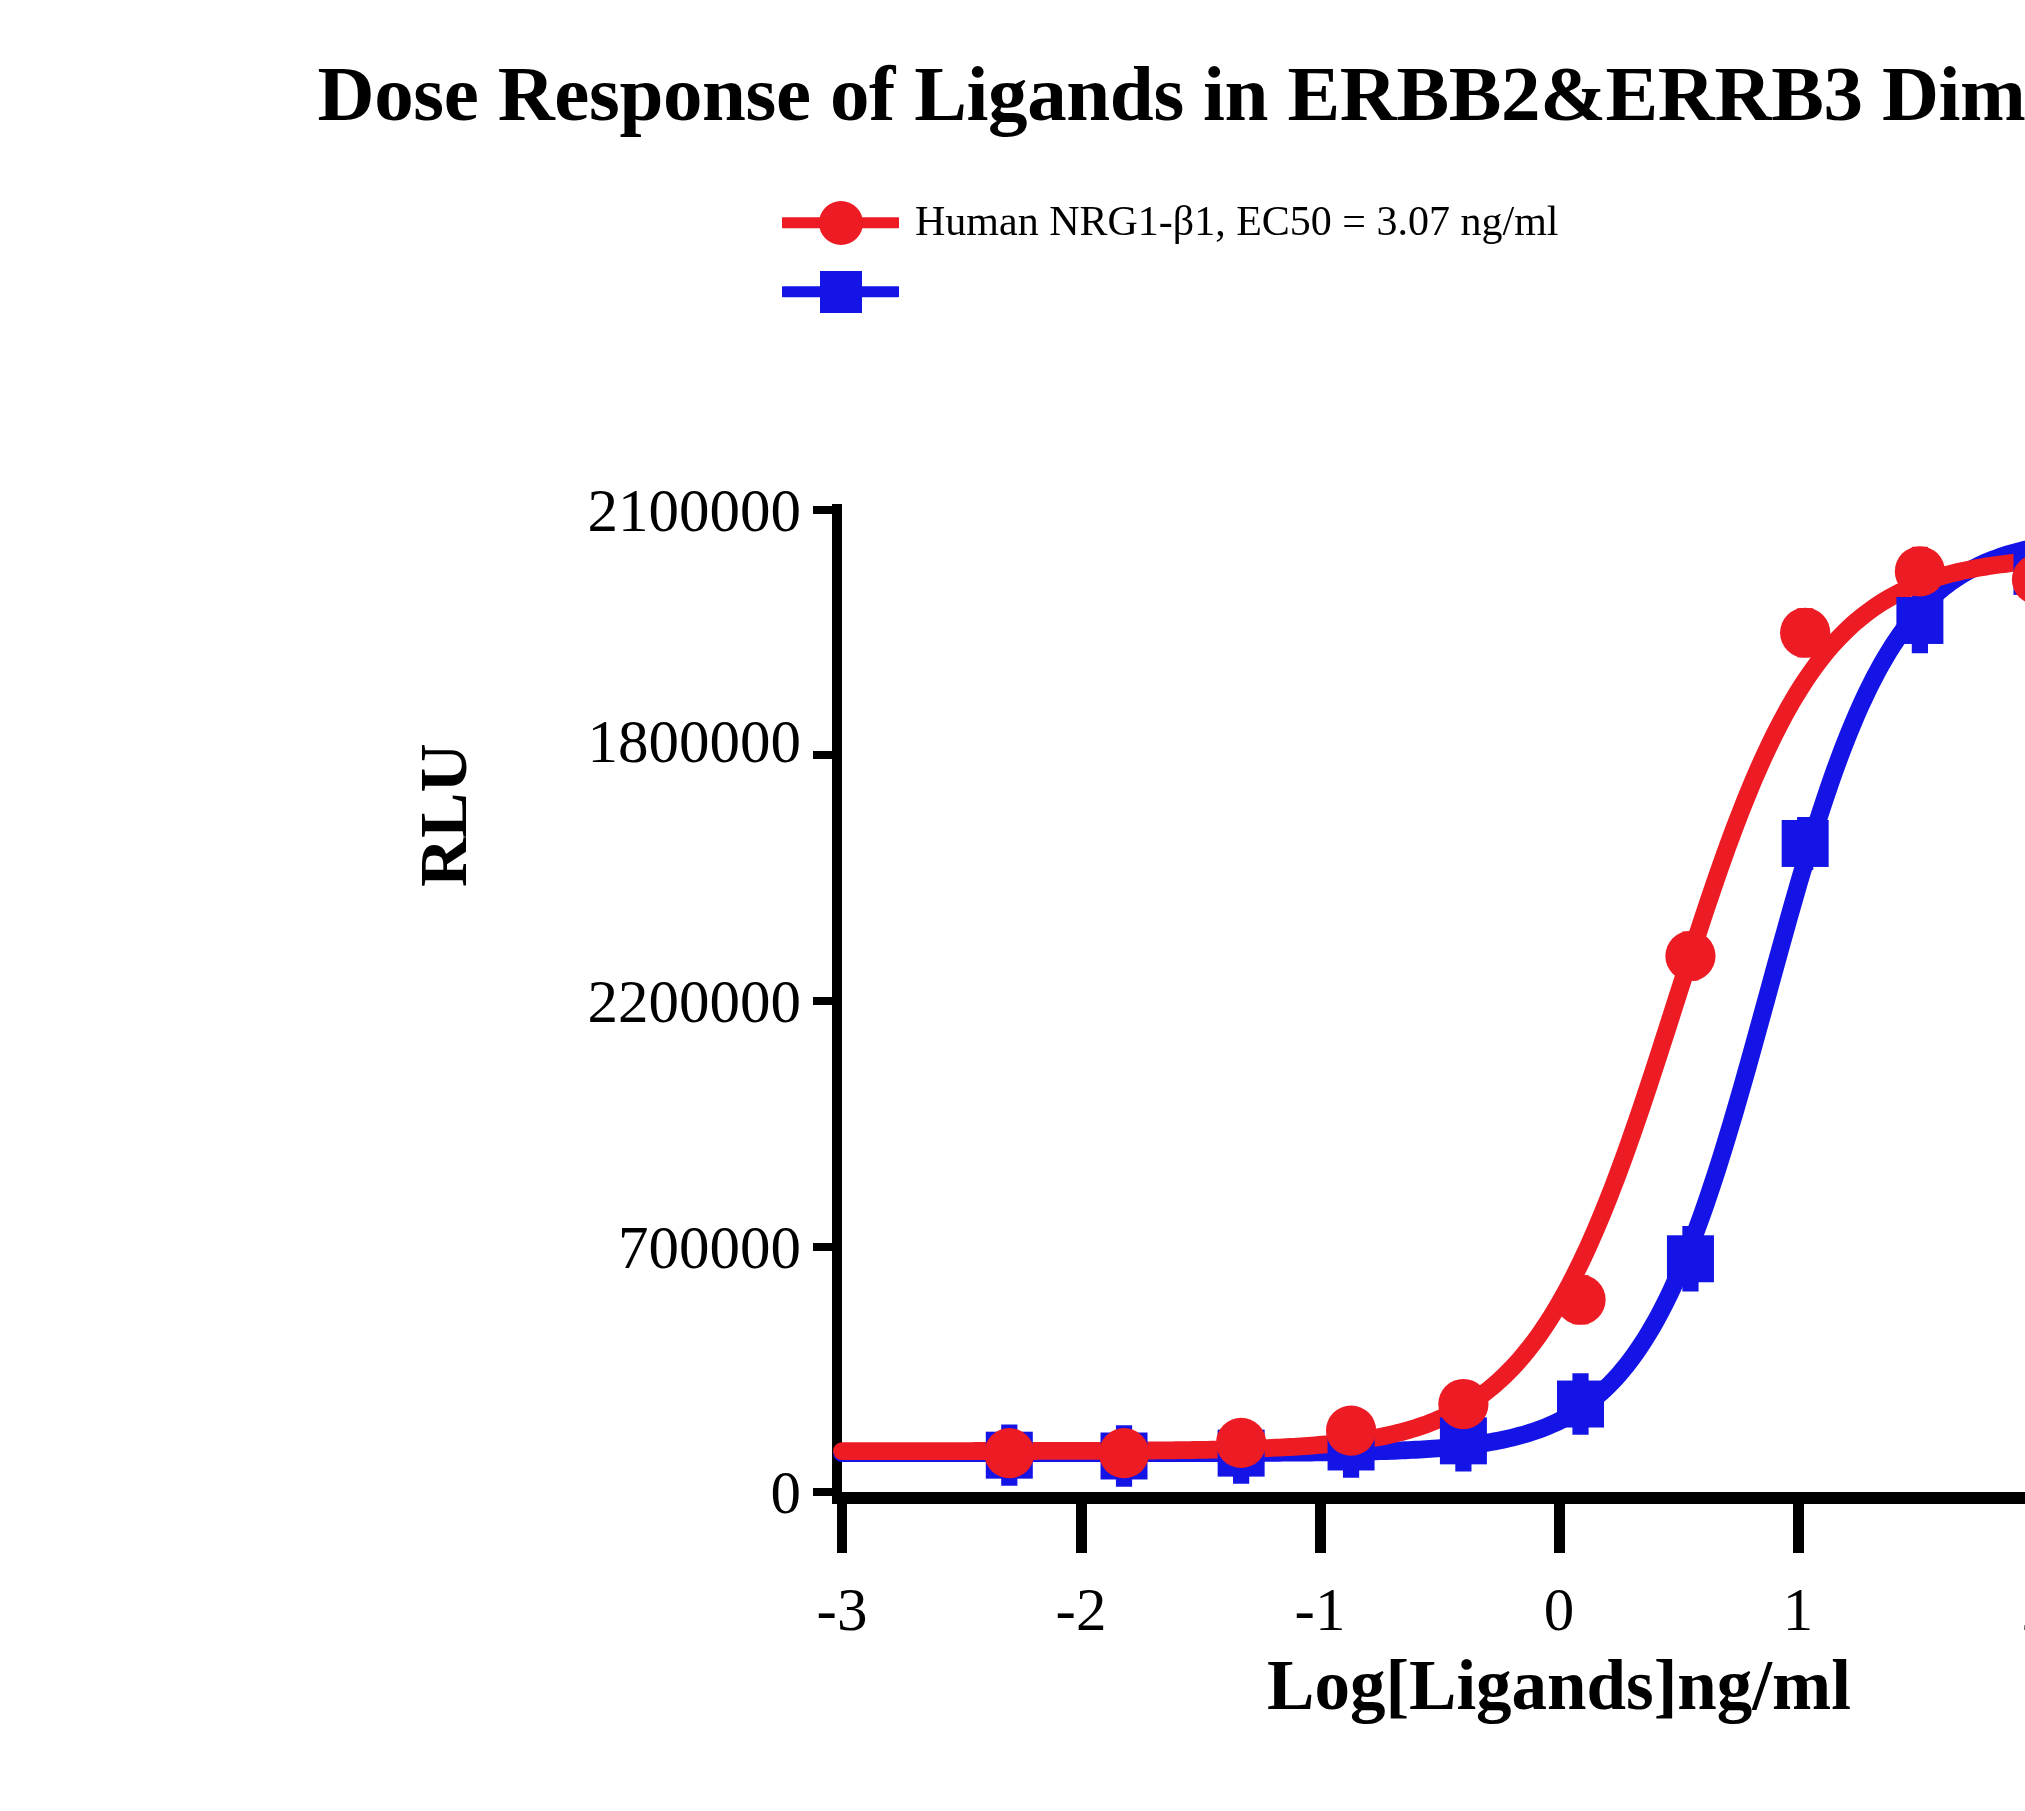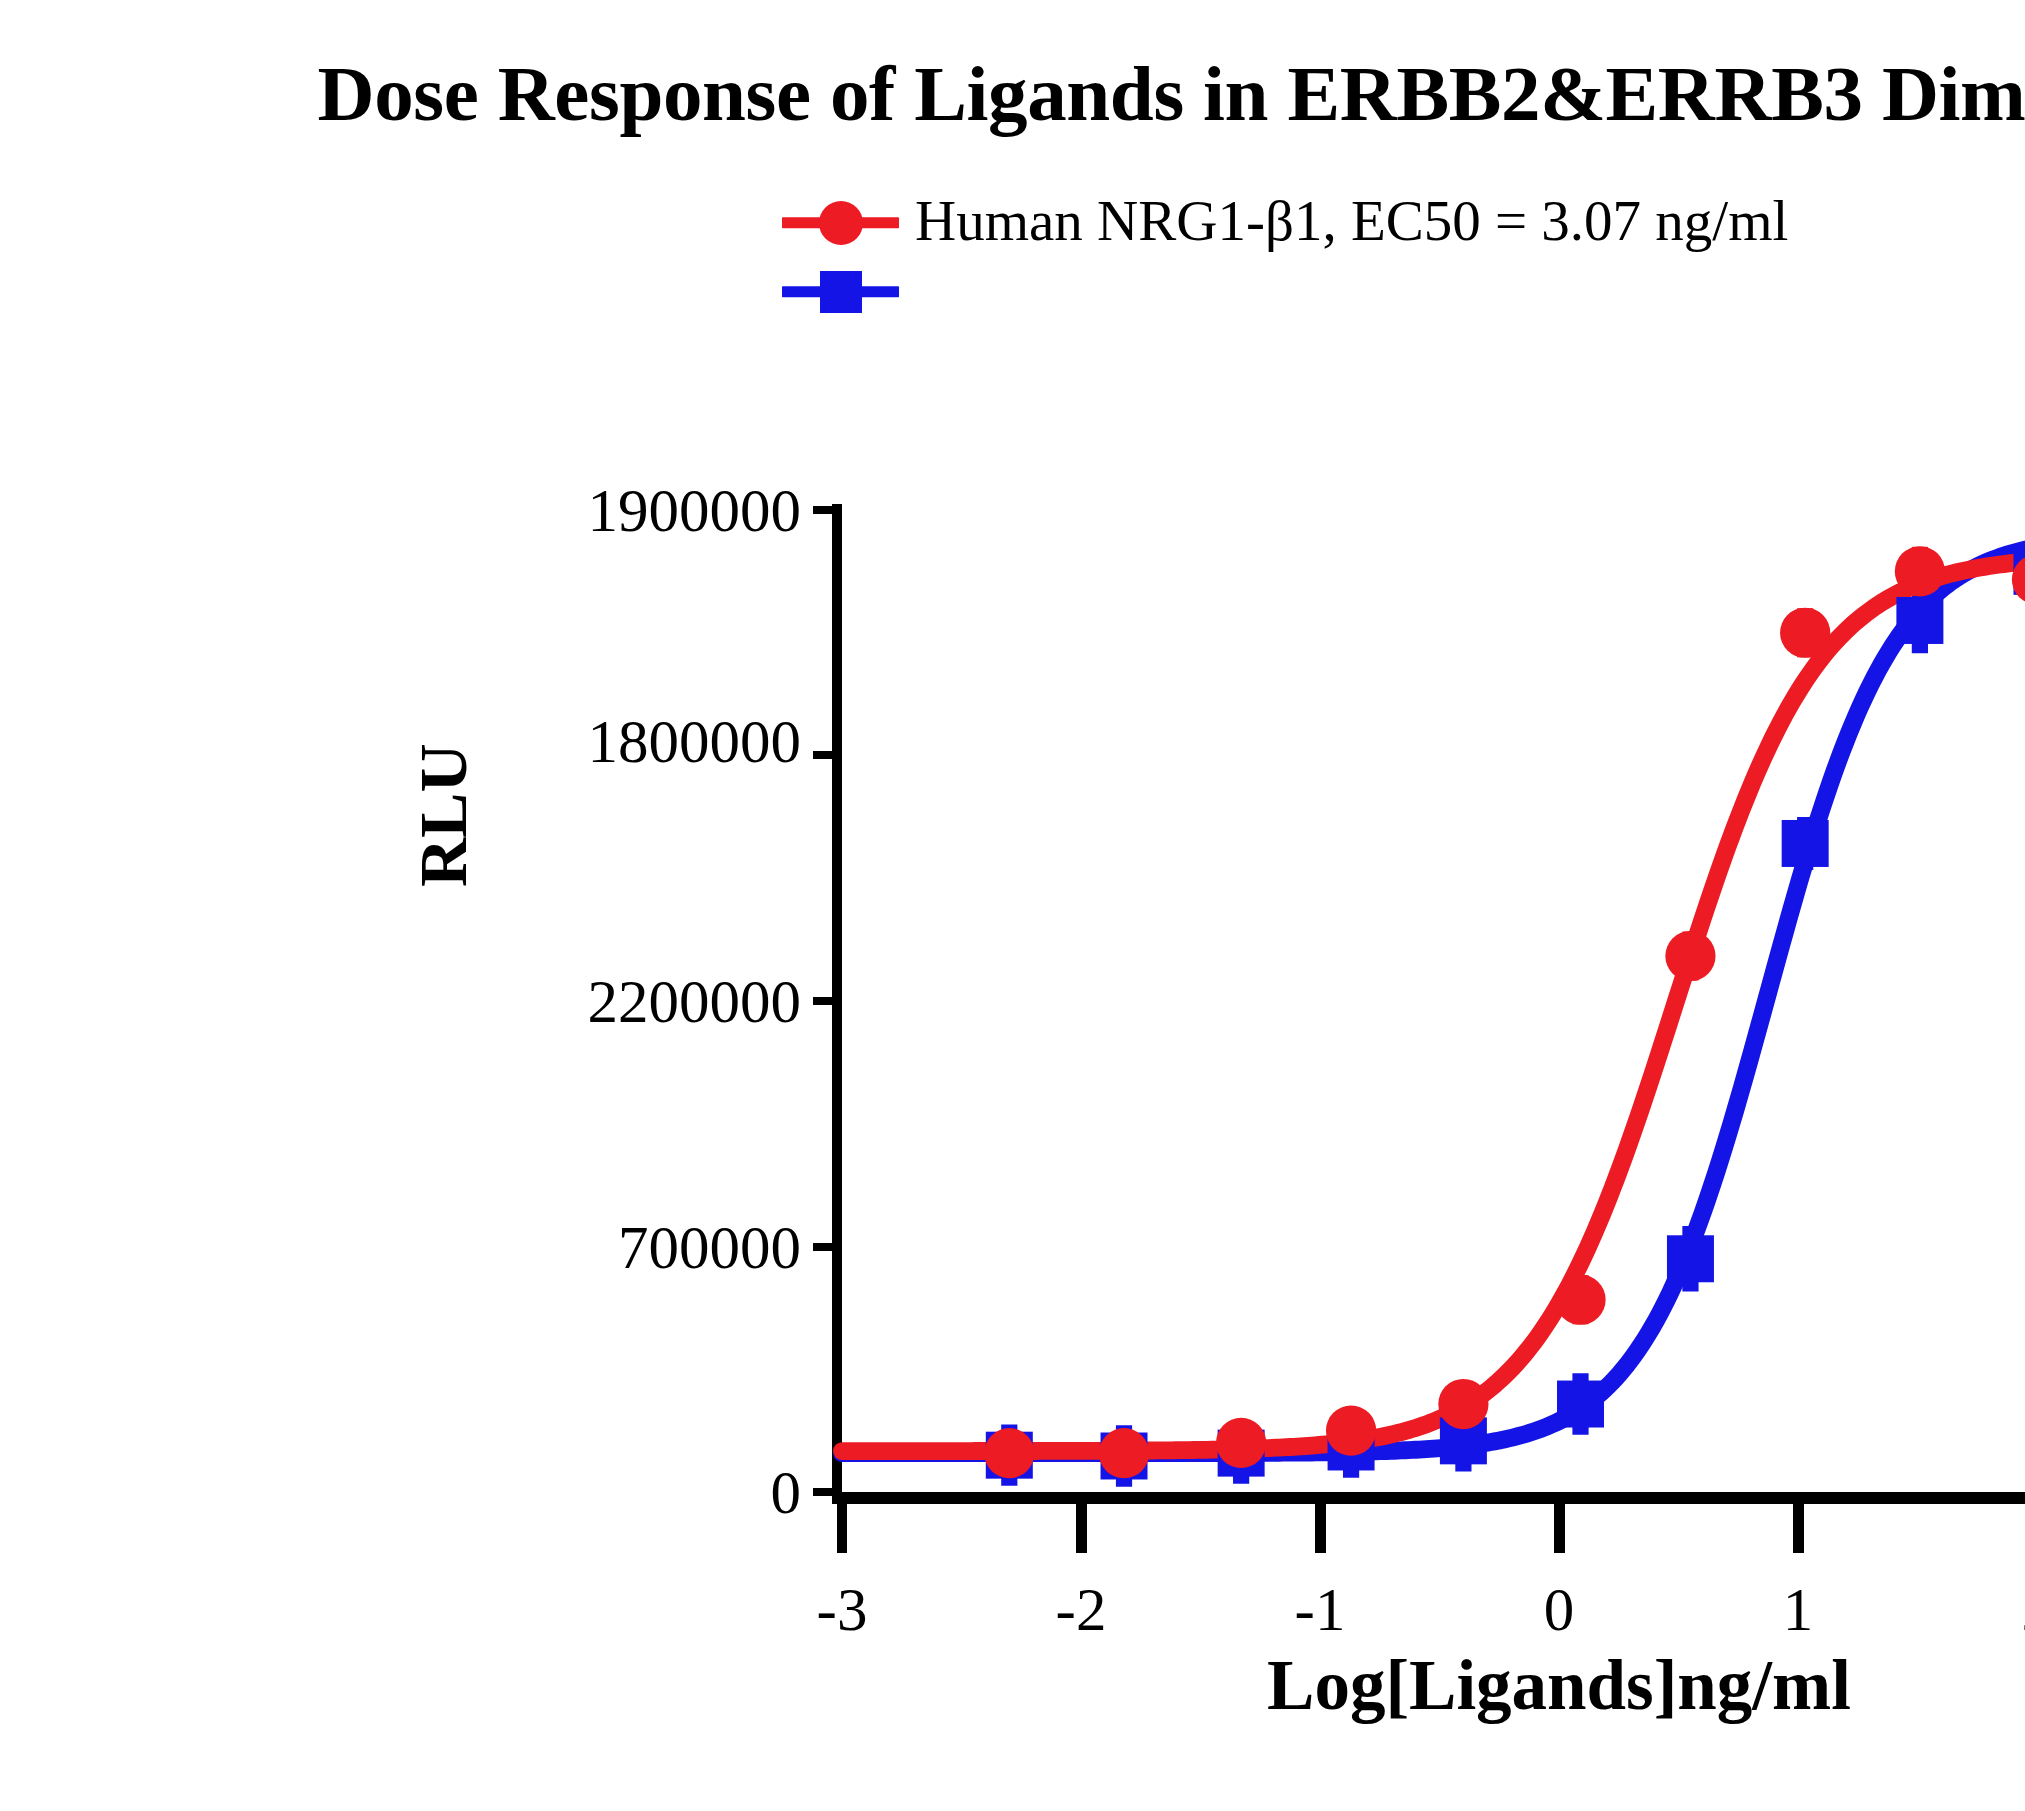--- a/index.html
+++ b/index.html
@@ -28,21 +28,21 @@
   .legend-swatch .lsline{
     position:absolute;left:0;top:50%;transform:translateY(-50%);
     width:117px;height:11.3px;border-radius:0.8px;
   }
   .legend-swatch .lsmark{
     position:absolute;left:50%;top:50%;transform:translate(-50%,-50%);
   }
   .lsmark.circle{width:44px;height:44px;border-radius:50%;}
   .lsmark.square{width:42px;height:42px;}
   .legend-label{
-    font-size:57px;white-space:nowrap;line-height:1;
+    font-size:42px;white-space:nowrap;line-height:1;
     padding-bottom:4px;
   }
 
   
   #plot{
     position:absolute;left:842px;top:510px;
     width:1434px;height:982px;
   }
   #y-axis{
     position:absolute;left:-10.5px;top:-6.5px;width:10.5px;height:995px;background:#000;
@@ -111,21 +111,21 @@
     <div id="y-ticks">
         <div class="ytick" style="top: 978px;"></div>
         <div class="ytick-label" style="top: 982px;">0</div>
         <div class="ytick" style="top: 733px;"></div>
         <div class="ytick-label" style="top: 737px;">700000</div>
         <div class="ytick" style="top: 487px;"></div>
         <div class="ytick-label" style="top: 491px;">2200000</div>
         <div class="ytick" style="top: 241px;"></div>
         <div class="ytick-label" style="top: 231px;">1800000</div>
         <div class="ytick" style="top: -4px;"></div>
-        <div class="ytick-label" style="top: 0px;">1900000</div>
+        <div class="ytick-label" style="top: 0px;">2100000</div>
       </div>
     <div id="x-ticks">
         <div class="xtick" style="left: -5.3px;"></div>
         <div class="xtick-label" style="left: 0px;">-3</div>
         <div class="xtick" style="left: 234px;"></div>
         <div class="xtick-label" style="left: 239px;">-2</div>
         <div class="xtick" style="left: 473px;"></div>
         <div class="xtick-label" style="left: 478px;">-1</div>
         <div class="xtick" style="left: 712px;"></div>
         <div class="xtick-label" style="left: 717px;">0</div>

